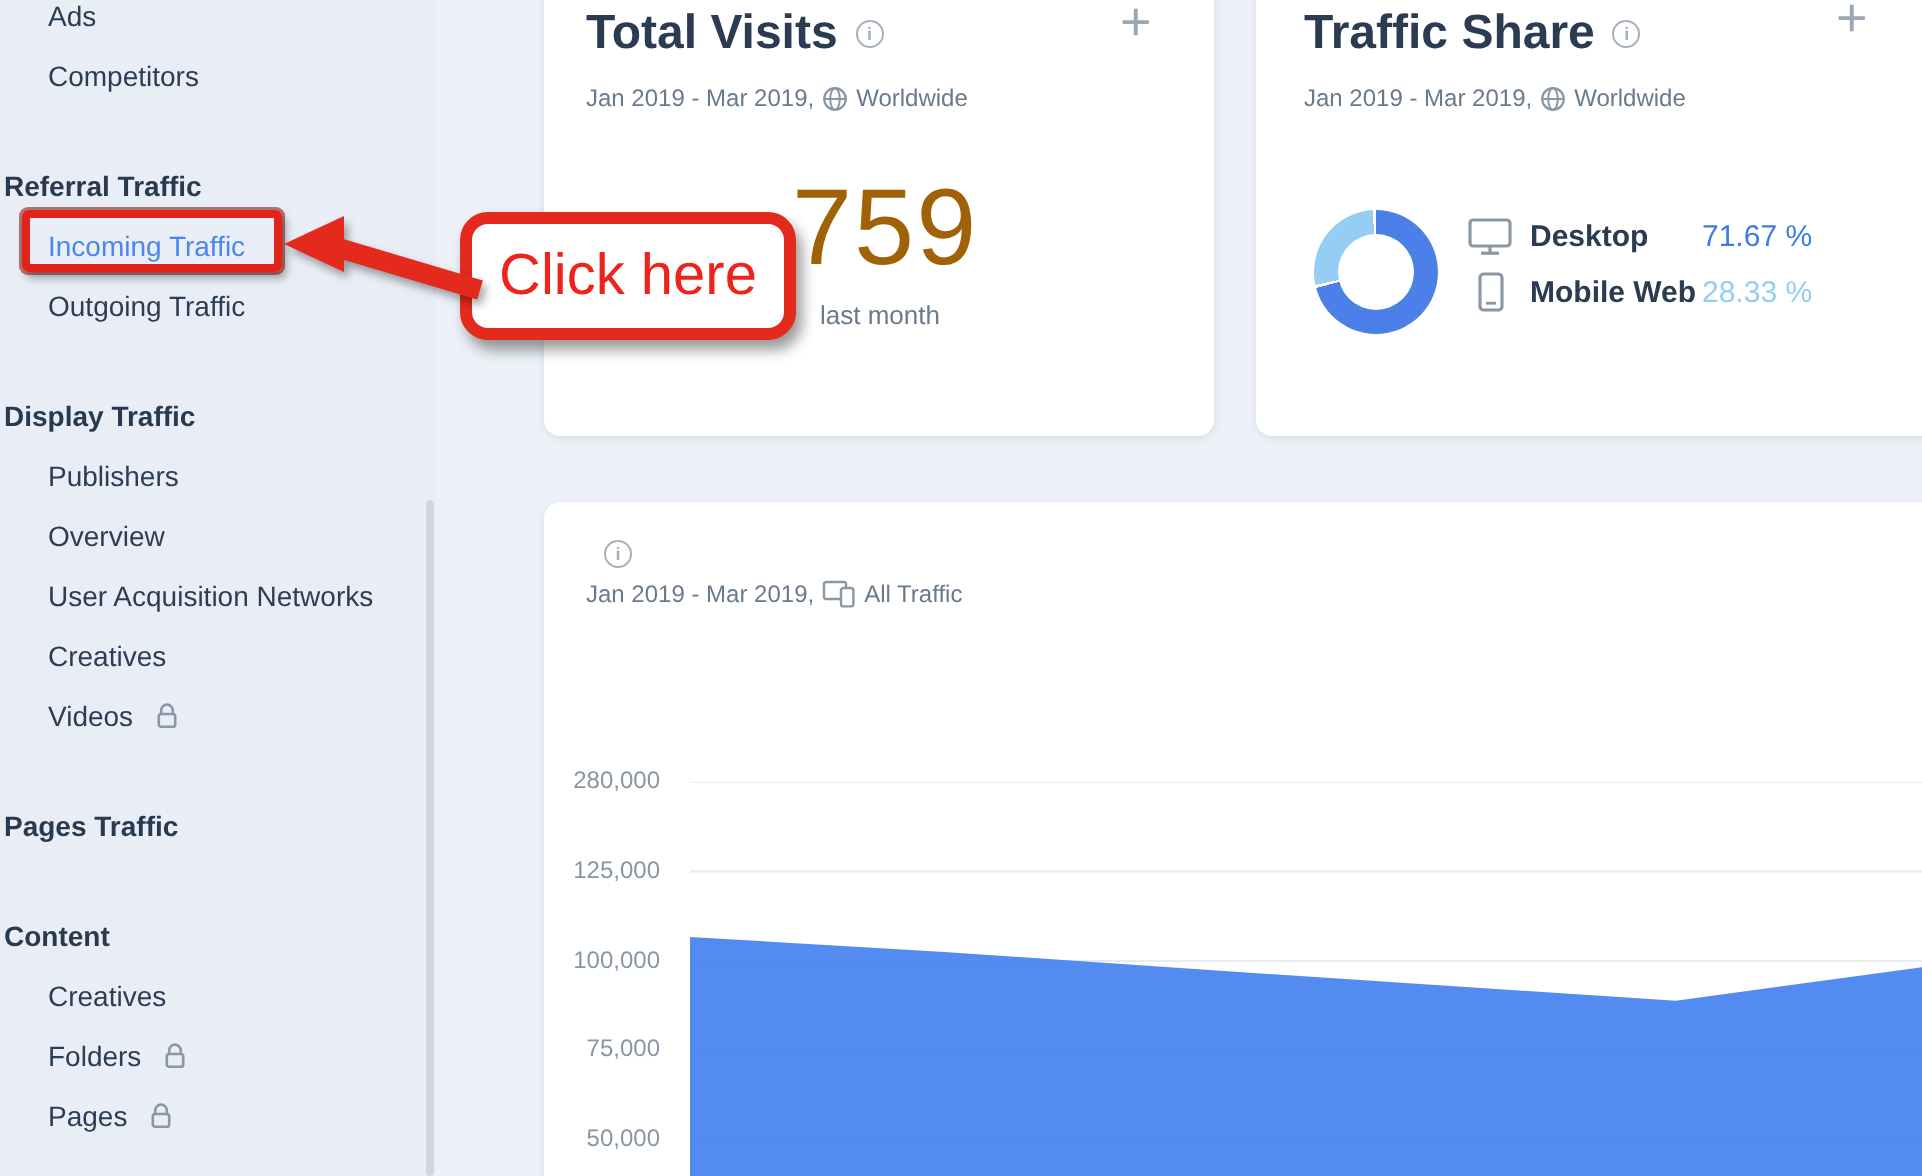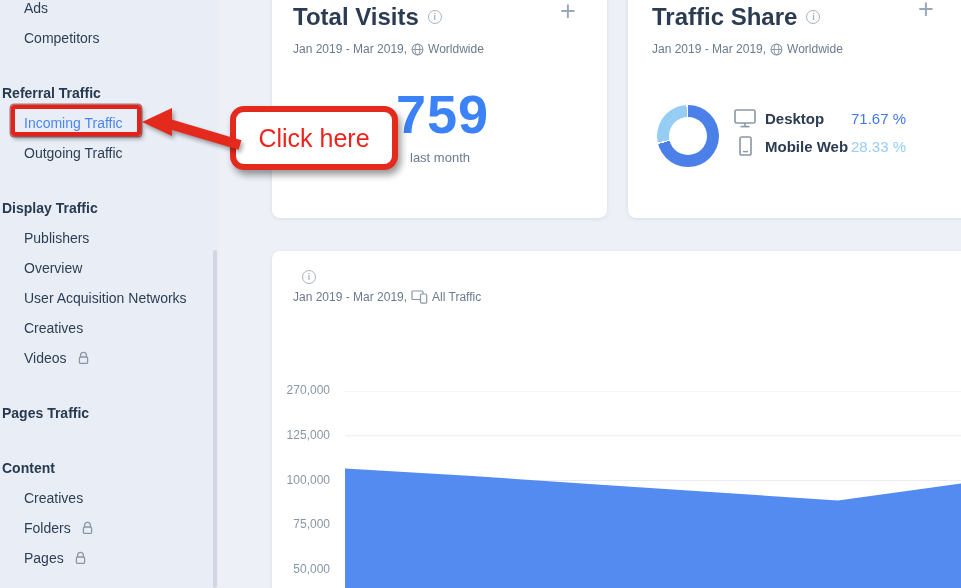--- a/index.html
+++ b/index.html
@@ -57,21 +57,21 @@
   #card-total-visits .plus-btn { left:288px; top:16px; }
   #card-traffic-share .plus-btn { left:290px; top:14px; }
 
   .subtitle {
     margin-top:12px; font-size:12px; color:#6a7a8d; display:flex; align-items:center; gap:4px;
   }
   #card-visits-over-time .subtitle { margin-top:6px; }
 
   .big-num {
     position:absolute; left:124px; top:104px; font-size:54px; line-height:56px;
-    color:#3b82f6; letter-spacing:1px;font-weight:bold;
+    color:#a16207; letter-spacing:1px;
   }
   .big-caption { position:absolute; left:138px; top:168px; font-size:13px; color:#6a7a8d;text-align:center; }
 
   
   #donut { position:absolute; left:29px; top:123px; width:62px; height:62px; border-radius:50%; }
   #donut-hole { position:absolute; left:12px; top:12px; width:38px; height:38px; border-radius:50%; background:#fff; }
   #legend { position:absolute; left:105px; top:122px; }
   .legend-row { height:28px; display:flex; align-items:center; }
   .legend-icon { width:24px; display:inline-flex; justify-content:center; }
   .legend-label { width:86px; margin-left:8px; font-size:15px; font-weight:bold; color:#2b3c52; }
@@ -86,21 +86,21 @@
     position:absolute; left:11px; top:105px; width:130px; height:31px;
     border:4px solid #e32219; border-radius:3px;
     box-shadow:0 0 0 1.5px rgba(125,15,10,0.55), 2px 3px 4px rgba(0,0,0,0.35);
     z-index:20; pointer-events:none;
   }
   #callout {
     position:absolute; left:230px; top:106px; width:168px; height:64px;
     background:#ffffff; border:6px solid #e4291d; border-radius:14px;
     box-shadow:3px 5px 7px rgba(0,0,0,0.40);
     display:flex; align-items:center; justify-content:center;
-    font-size:25px; color:#ee231b; z-index:21;
+    font-size:29px; color:#ee231b; z-index:21;
   }
   #arrow-svg { position:absolute; left:138px; top:100px; z-index:22; pointer-events:none;
     filter:drop-shadow(2px 3px 2px rgba(0,0,0,0.35)); }
 </style>
 </head>
 <body>
 
 <div id="screen">
 
   <nav id="sidebar">
@@ -249,21 +249,21 @@
       <div class="subtitle">
         <span>Jan 2019 - Mar 2019,</span>
         <svg width="17" height="14" viewBox="0 0 17 14">
           <rect x="1" y="1" width="11" height="8.5" rx="1" fill="none" stroke="#8a97a5" stroke-width="1.2"></rect>
           <rect x="9.5" y="4" width="6.2" height="9.2" rx="1.2" fill="#ffffff" stroke="#8a97a5" stroke-width="1.2"></rect>
         </svg>
         <span>All Traffic</span>
       </div>
     </div>
     <div id="y-ticks">
-        <div class="y-tick" style="top: 132px;">270,000</div>
+        <div class="y-tick" style="top: 132px;">280,000</div>
         <div class="y-tick" style="top: 176.75px;">125,000</div>
         <div class="y-tick" style="top: 221.5px;">100,000</div>
         <div class="y-tick" style="top: 266.25px;">75,000</div>
         <div class="y-tick" style="top: 311px;">50,000</div>
       </div>
     <svg id="plot-svg" width="643" height="220">
         <line x1="0" y1="0" x2="643" y2="0" stroke="#e8ebef" stroke-width="1"></line>
         <line x1="0" y1="44.75" x2="643" y2="44.75" stroke="#e8ebef" stroke-width="1"></line>
         <line x1="0" y1="89.5" x2="643" y2="89.5" stroke="#e8ebef" stroke-width="1"></line>
         <line x1="0" y1="134.25" x2="643" y2="134.25" stroke="#e8ebef" stroke-width="1"></line>

